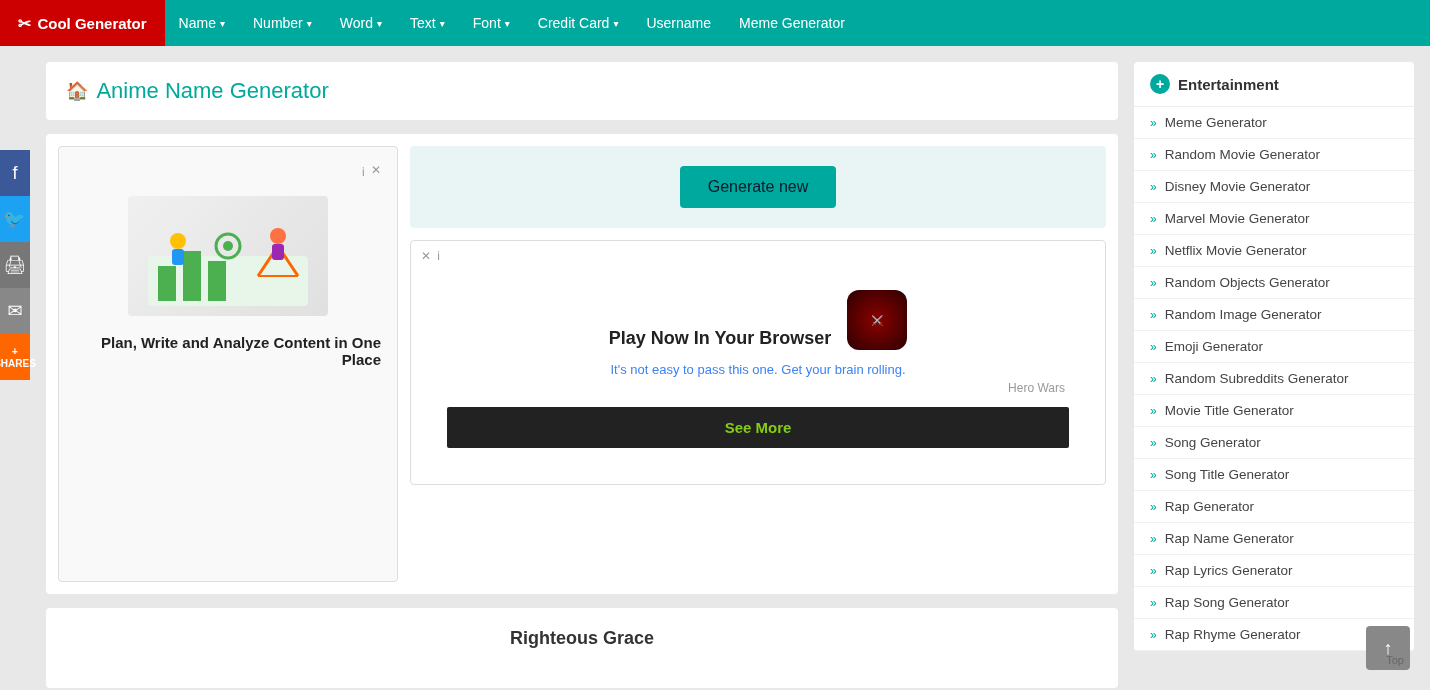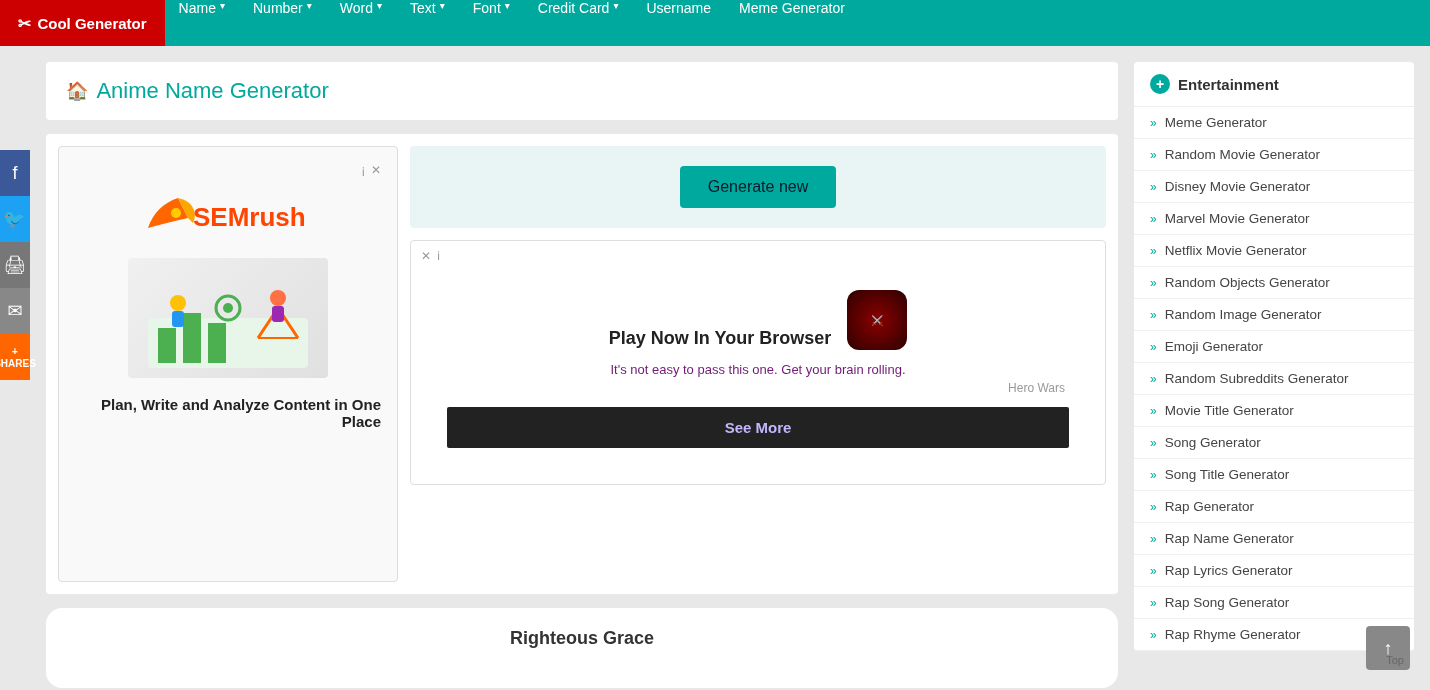--- a/index.html
+++ b/index.html
@@ -23,21 +23,21 @@
       gap: 6px;
       cursor: pointer;
     }
     .navbar-brand .scissors-icon { font-size: 16px; }
     .navbar-items {
       display: flex;
       align-items: stretch;
     }
     .navbar-item {
       display: flex;
-      align-items: flex-start;
+      align-items: center;
       padding: 0 14px;
       color: white;
       font-size: 14px;
       cursor: pointer;
       gap: 4px;
       white-space: nowrap;
     }
     .navbar-item .caret { font-size: 10px; }
 
     
@@ -220,50 +220,50 @@
       background: radial-gradient(circle, #8B0000, #2d0000);
       display: flex;
       align-items: center;
       justify-content: center;
       color: #ffd700;
       font-size: 10px;
       font-weight: bold;
       text-align: center;
     }
     .hw-subtext {
-      color: #701a75;
+      color: #3b82f6;
       font-size: 13px;
       margin-bottom: 4px;
     }
     .hw-attribution {
       color: #999;
       font-size: 12px;
       text-align: right;
       padding-right: 20px;
       margin-bottom: 12px;
     }
     .see-more-btn {
       display: block;
       background: #222;
-      color: #c4b5fd;
+      color: #84cc16;
       padding: 12px;
       text-align: center;
       font-size: 15px;
       font-weight: bold;
       border: none;
       cursor: pointer;
       width: calc(100% - 32px);
       margin: 0 16px 16px;
       border-radius: 2px;
     }
 
     
     .results-box {
       background: white;
-      border-radius: 16px;
+      border-radius: 4px;
       padding: 0;
       display: flex;
       overflow: hidden;
       min-height: 80px;
     }
     .result-cell {
       flex: 1;
       padding: 20px;
       text-align: center;
       font-size: 18px;
@@ -402,32 +402,20 @@
       <span class="home-icon">🏠</span>
       <h1 class="page-title">Anime Name Generator</h1>
     </div>
 
     <div class="ad-content-box">
 
       <div class="ad-left">
         <div class="ad-left-header">
           <span>ℹ</span>
           <span>✕</span>
-        </div>
-        <div class="semrush-logo">
-
-          <svg width="180" height="50">
-
-            <g transform="translate(0,5)">
-              <path d="M10,35 C15,20 25,10 40,5 L50,25 C35,28 22,32 10,35Z" fill="#ff6600"></path>
-              <path d="M40,5 C55,8 60,20 55,30 L50,25Z" fill="#ffa500"></path>
-              <circle cx="38" cy="20" r="5" fill="#ffcc00"></circle>
-            </g>
-            <text x="55" y="38" font-family="Arial" font-weight="900" font-size="26" fill="#ff4500">SEMrush</text>
-          </svg>
         </div>
         <div class="ad-illustration">
 
           <svg width="200" height="120" viewBox="0 0 200 120">
 
             <rect x="20" y="60" width="160" height="50" rx="4" fill="#e8f5e9"></rect>
 
             <rect x="30" y="70" width="18" height="35" fill="#4caf50"></rect>
             <rect x="55" y="55" width="18" height="50" fill="#4caf50"></rect>
             <rect x="80" y="65" width="18" height="40" fill="#4caf50"></rect>

